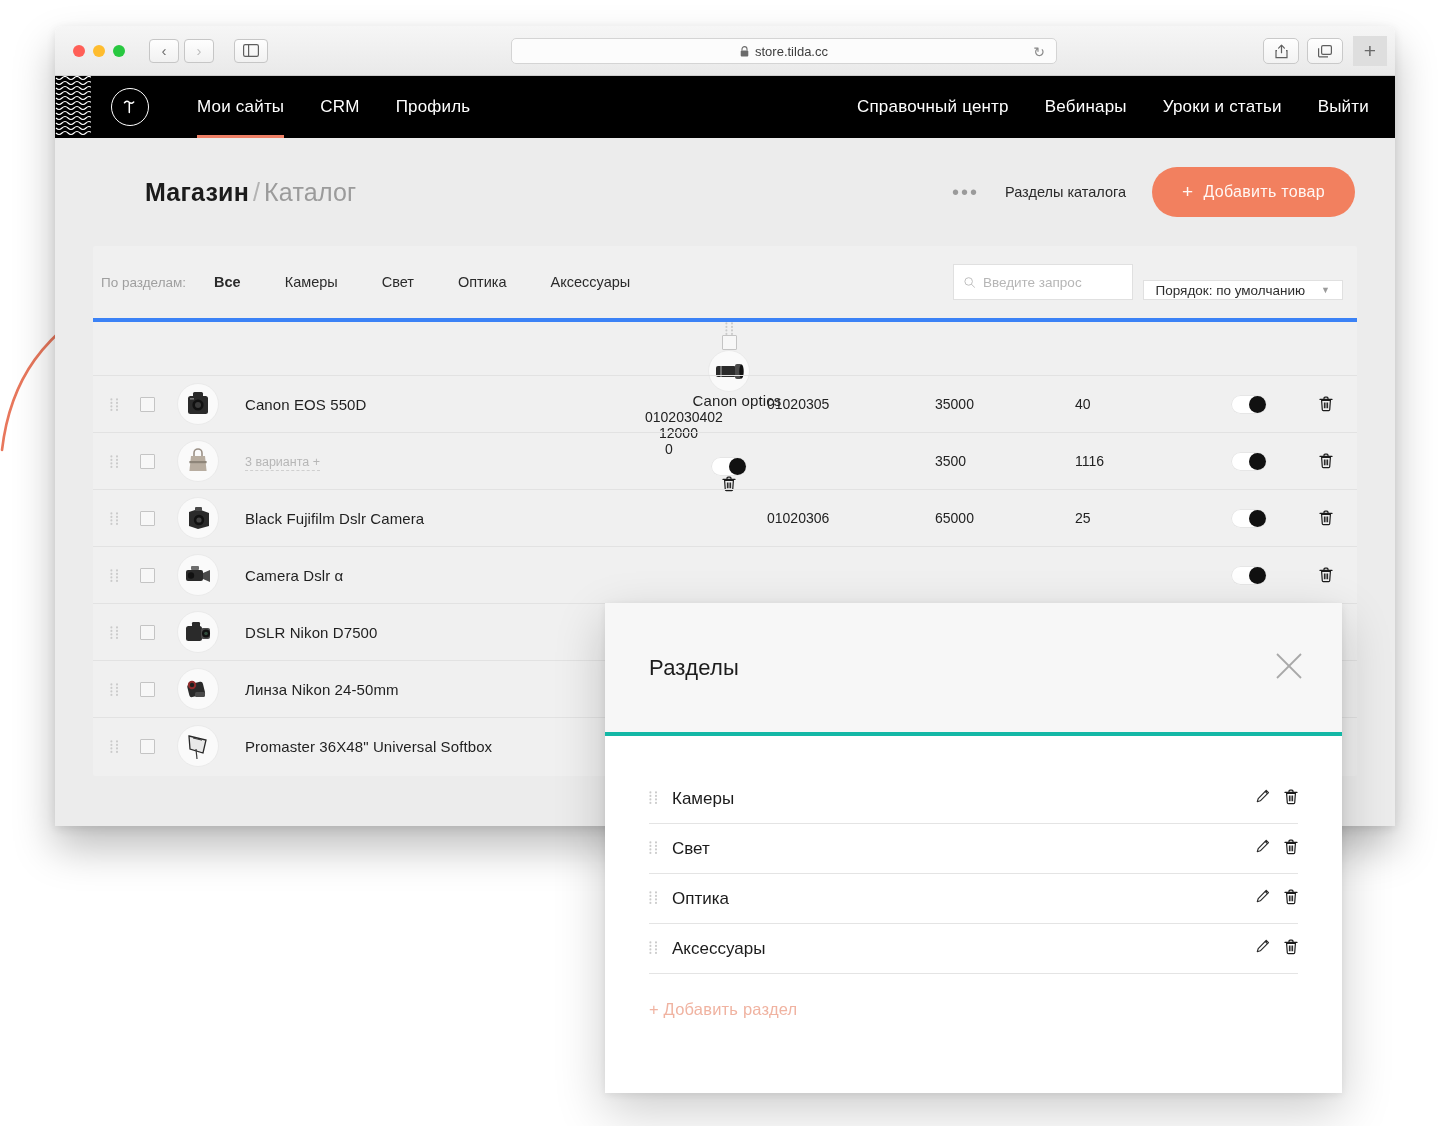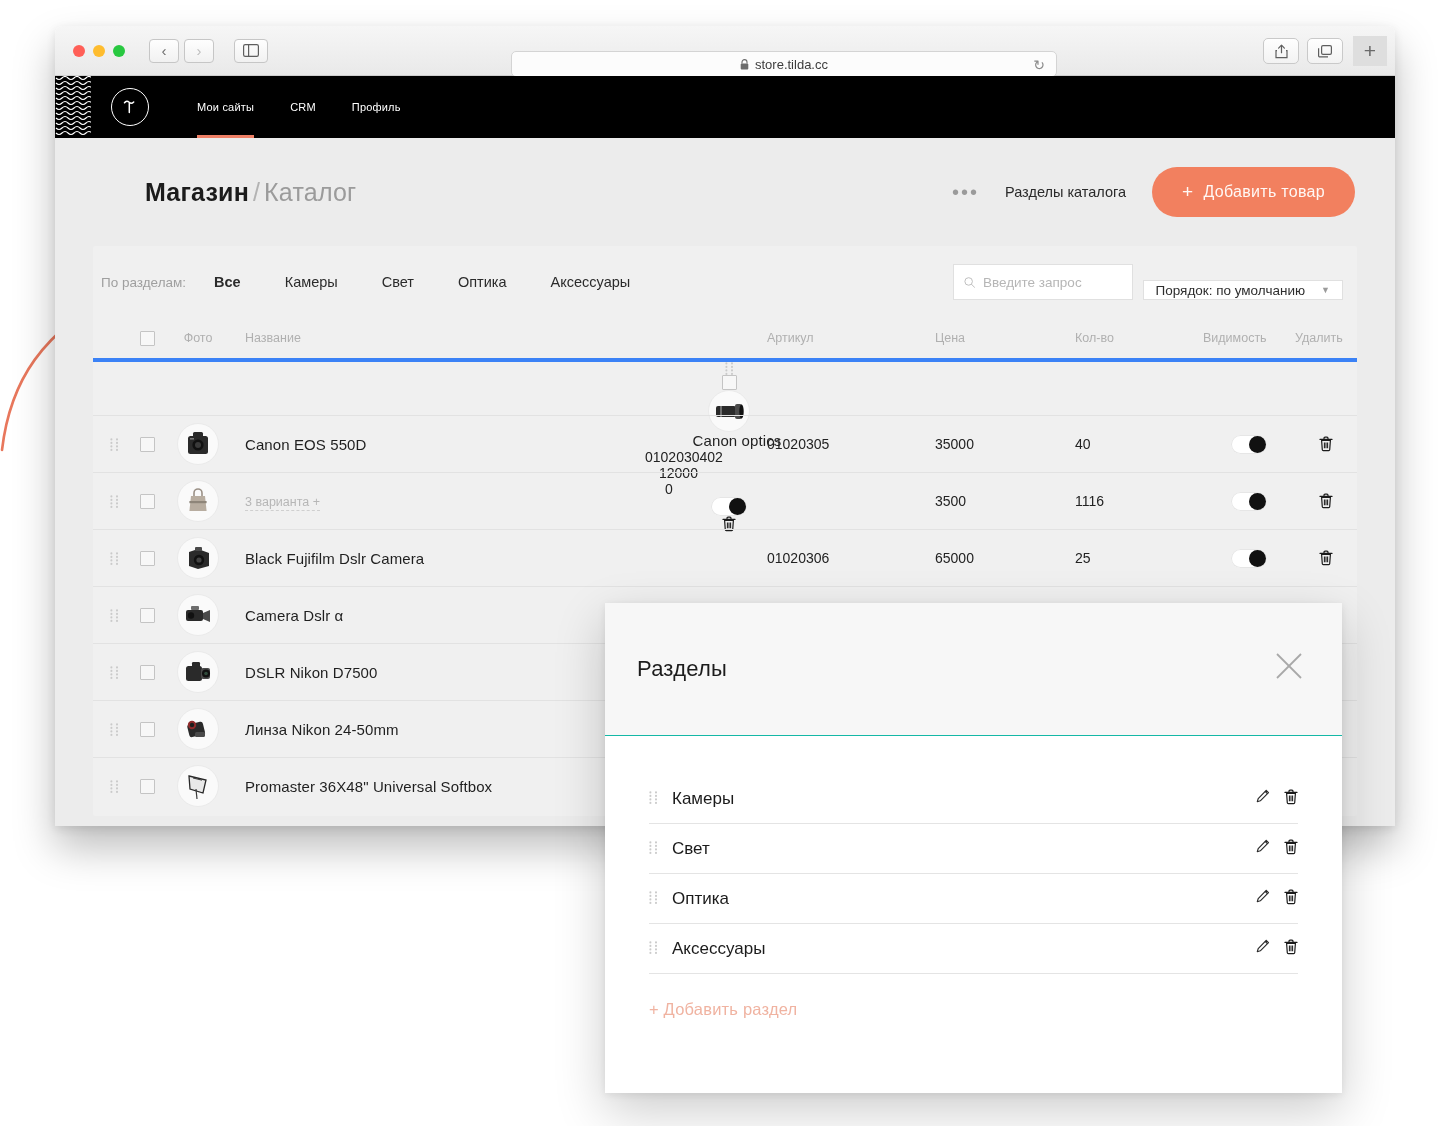--- a/index.html
+++ b/index.html
@@ -44,21 +44,21 @@
     display: flex; align-items: center; justify-content: center;
     font-size: 15px; color: #6d6d6d; line-height: 1;
   }
   .navbtn.dim { color: #bdbdbd; }
   .sidebtn {
     margin-left: 20px; width: 34px; height: 24px; border-radius: 4px;
     background: linear-gradient(#fefefe,#f1f1f1); border: 1px solid #c6c6c6;
     display: flex; align-items: center; justify-content: center;
   }
   .urlbar {
-    position: absolute; left: 456px; top: 25px; width: 546px; height: 26px;
+    position: absolute; left: 456px; top: 12px; width: 546px; height: 26px;
     background: #fcfcfc; border: 1px solid #d4d4d4; border-radius: 5px;
     display: flex; align-items: center; justify-content: center;
     font-size: 13px; color: #3d3d3d;
   }
   .lockicon { margin-right: 6px; display:inline-flex; }
   .reload {
     position: absolute; right: 8px; top: 4px; width: 18px; height: 18px;
     color: #8a8a8a; font-size: 14px; display:flex; align-items:center; justify-content:center;
   }
   .chrome-right { position: absolute; right: 52px; top: 12px; display: flex; gap: 8px; }
@@ -79,21 +79,21 @@
     position: relative; padding-left: 0;
   }
   .zig { width: 36px; height: 62px; flex: none; }
   .tlogo {
     width: 38px; height: 38px; border-radius: 50%; border: 1.6px solid #fff;
     margin-left: 20px; margin-right: 30px;
     display: flex; align-items: center; justify-content: center; flex: none;
   }
   .tnav-left { display: flex; align-items: center; gap: 0; }
   .tlink {
-    color: #fff; font-size: 11px; padding: 0 18px; height: 62px;
+    color: #fff; font-size: 17px; padding: 0 18px; height: 62px;
     display: flex; align-items: center; position: relative; white-space: nowrap;
     letter-spacing: .2px;
     text-align: center;
   }
   .tlink.active::after {
     content: ""; position: absolute; left: 18px; right: 18px; bottom: 0;
     height: 3px; background: #ef8066;
   }
   .tnav-right { position: absolute; right: 8px; display: flex; align-items: center; }
 
@@ -192,22 +192,22 @@
     border-radius: 50%; background: #111;
   }
   .trash { width: 14px; height: 16px; color: #1b1b1b; }
 
   
   .modal {
     position: absolute; left: 605px; top: 603px; width: 737px; height: 490px;
     background: #fff; box-shadow: 0 18px 48px rgba(0,0,0,0.20), 0 2px 8px rgba(0,0,0,0.08);
   }
   .modal-head {
-    height: 133px; background: #f7f7f7; border-bottom: 1px solid #14b8a6;
-    display: flex; align-items: center; padding: 0 32px; position: relative;
+    height: 133px; background: #f7f7f7; border-bottom: 4px solid #14b8a6;
+    display: flex; align-items: center; padding: 0 44px; position: relative;
   }
   .modal-title { font-size: 22px; color: #1c1c1c; letter-spacing: .2px; }
   .modal-close {
     position: absolute; right: 38px; top: 48px; width: 30px; height: 30px;
     color: #a8a8a8;
   }
   .modal-body { padding: 38px 44px 0 44px; }
   .sec-row {
     display: flex; align-items: center; height: 50px;
     border-bottom: 1px solid #e4e4e4; gap: 14px;
@@ -300,20 +300,26 @@
           <path d="M10.3 7.6 V16.6" fill="none" stroke="#fff" stroke-width="1.5" stroke-linecap="round"></path>
         </svg>
       </div>
 
       <div class="tnav-left">
         <a class="tlink active">Мои сайты</a>
         <a class="tlink">CRM</a>
         <a class="tlink">Профиль</a>
       </div>
 
+      <div class="tnav-right">
+        <a class="tlink">Справочный центр</a>
+        <a class="tlink">Вебинары</a>
+        <a class="tlink">Уроки и статьи</a>
+        <a class="tlink">Выйти</a>
+      </div>
     </div>
 
     <div class="page">
 
       <div class="pagehead">
         <div class="crumb">
           <span class="b">Магазин</span><span class="sep">/</span><span class="g">Каталог</span>
         </div>
         <div class="head-right">
           <div class="dots">•••</div>
@@ -346,33 +352,20 @@
             </div>
             <div class="sortbox">
               <span>Порядок: по умолчанию</span>
               <span class="caret">▼</span>
             </div>
           </div>
         </div>
 
         <div class="tbl">
 
-          <div class="thead">
-            <div class="c-drag"></div>
-            <div class="c-chk">
-              <div class="chkbox"></div>
-            </div>
-            <div class="c-photo">Фото</div>
-            <div class="c-name">Название</div>
-            <div class="c-art">Артикул</div>
-            <div class="c-price">Цена</div>
-            <div class="c-qty">Кол-во</div>
-            <div class="c-vis">Видимость</div>
-            <div class="c-del">Удалить</div>
-          </div>
 
           <div id="rows-container">
               <div class="row">
                 <div class="c-drag">
                   <svg class="dragdots" viewBox="0 0 9 13">
                     <circle cx="1.4" cy="1.4" r="1.05" fill="#c9c9c9"></circle>
                     <circle cx="7.0" cy="1.4" r="1.05" fill="#c9c9c9"></circle>
                     <circle cx="1.4" cy="4.9" r="1.05" fill="#c9c9c9"></circle>
                     <circle cx="7.0" cy="4.9" r="1.05" fill="#c9c9c9"></circle>
                     <circle cx="1.4" cy="8.4" r="1.05" fill="#c9c9c9"></circle>

